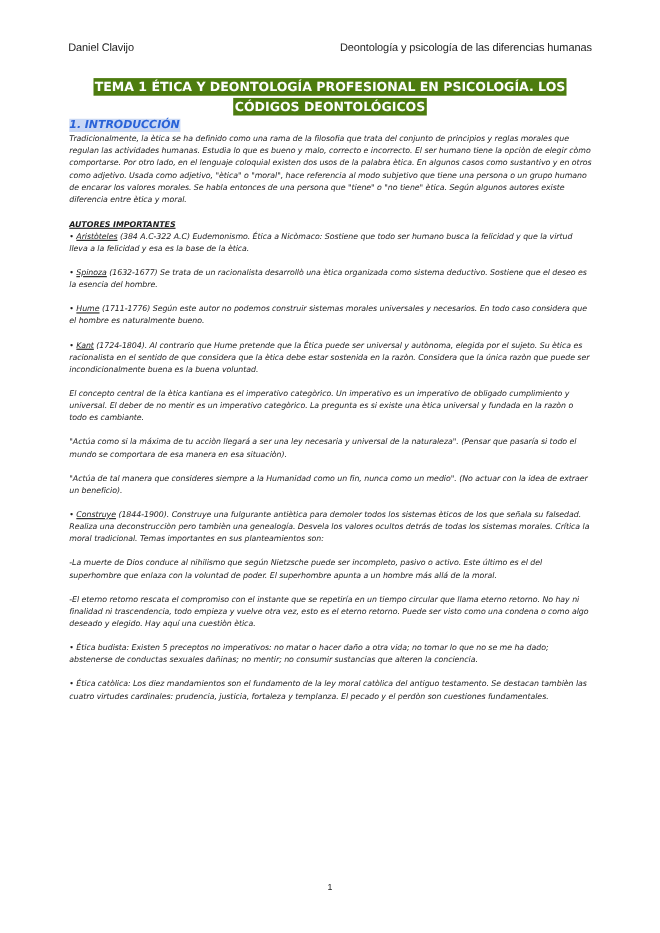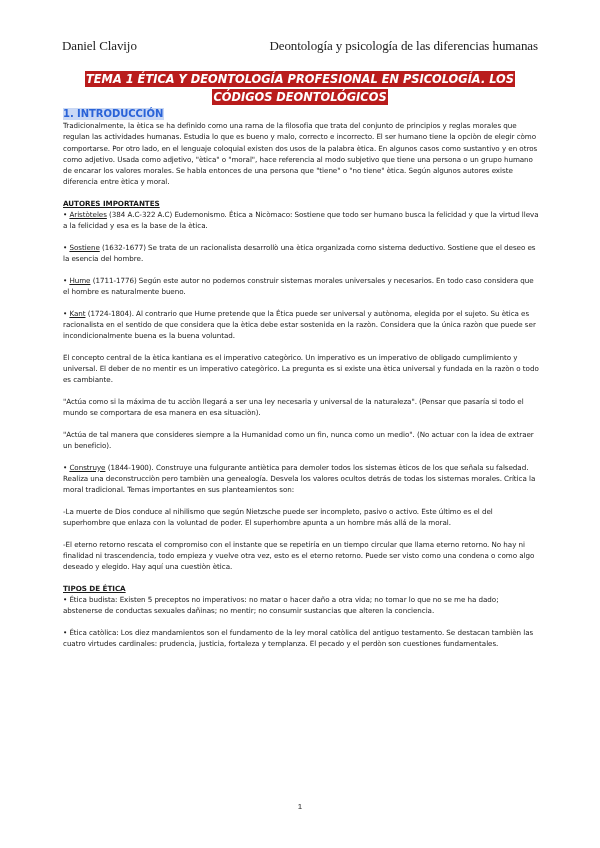--- a/index.html
+++ b/index.html
@@ -1,21 +1,21 @@
 <!DOCTYPE html>
 <html><head>
 <meta charset="utf-8">
 <style>
   html, body { margin: 0; padding: 0; background: #ffffff; }
   body { width: 600px; height: 848px; position: relative; overflow: hidden; font-family: "DejaVu Sans", sans-serif; color: #1a1a1a; }
   .page { position: absolute; left: 0; top: 0; width: 600px; height: 848px; background: #fff; }
-  .hdr { position: absolute; top: 38px; left: 62px; right: 62px; font-family: Liberation Serif, serif; font-size: 13px; color: #222; display: flex; justify-content: space-between; letter-spacing: -0.1px; }
+  .hdr { position: absolute; top: 38px; left: 62px; right: 62px; font-family: Liberation Sans, sans-serif; font-size: 10px; color: #222; display: flex; justify-content: space-between; letter-spacing: -0.1px; }
   .title { position: absolute; top: 70px; left: 60px; right: 60px; text-align: center; font-family: "DejaVu Sans", sans-serif; font-weight: bold; font-size: 11.4px; line-height: 18px; color: #ffffff; }
-  .title span { background: #b91c1c; padding: 1px 1px; box-decoration-break: clone; font-style: italic; -webkit-box-decoration-break: clone; }
-  .content { position: absolute; top: 108px; left: 63px; width: 476px; font-size: 7.15px; line-height: 11.2px; color: #1a1a1a; letter-spacing: -0.05px; }
+  .title span { background: #4d7c0f; padding: 1px 1px; box-decoration-break: clone; -webkit-box-decoration-break: clone; }
+  .content { position: absolute; top: 108px; left: 63px; width: 476px; font-size: 7.15px; line-height: 11.2px; color: #1a1a1a; letter-spacing: -0.05px; font-style: italic; }
   .sec { display: inline-block; background: #c9d8f5; color: #2a63d8; font-weight: bold; font-size: 10px; line-height: 12px; padding: 0 1px 0 0; margin: 0; }
   .sub { font-weight: bold; text-decoration: underline; font-size: 7.2px; margin: 0; }
   p { margin: 0 0 10.5px 0; }
   .u { text-decoration: underline; }
   .pnum { position: absolute; top: 802px; left: 0; width: 600px; text-align: center; font-family: "Liberation Sans", sans-serif; font-size: 8px; color: #222; }
 </style>
 </head>
 <body>
 
 <div class="page">
@@ -29,31 +29,30 @@
     <span>TEMA 1 ÉTICA Y DEONTOLOGÍA PROFESIONAL EN PSICOLOGÍA. LOS</span><br>
     <span>CÓDIGOS DEONTOLÓGICOS</span>
   </div>
 
   <div class="content">
     <div class="sec">1. INTRODUCCIÓN</div>
     <p>Tradicionalmente, la ètica se ha definido como una rama de la filosofia que trata del conjunto de principios y reglas morales que regulan las actividades humanas. Estudia lo que es bueno y malo, correcto e incorrecto. El ser humano tiene la opciòn de elegir còmo comportarse. Por otro lado, en el lenguaje coloquial existen dos usos de la palabra ètica. En algunos casos como sustantivo y en otros como adjetivo. Usada como adjetivo, "ètica" o "moral", hace referencia al modo subjetivo que tiene una persona o un grupo humano de encarar los valores morales. Se habla entonces de una persona que "tiene" o "no tiene" ètica. Según algunos autores existe diferencia entre ètica y moral.</p>
 
     <div class="sub">AUTORES IMPORTANTES</div>
     <p><span>•</span> <span class="u">Aristòteles</span><span> (384 A.C-322 A.C) Eudemonismo. Ética a Nicòmaco: Sostiene que todo ser humano busca la felicidad y que la virtud lleva a la felicidad y esa es la base de la ètica.</span></p>
-    <p><span>•</span> <span class="u">Sostiene</span><span> (1632-1677) Se trata de un racionalista desarrollò una ètica organizada como sistema deductivo. Sostiene que el deseo es la esencia del hombre.</span></p>
+    <p><span>•</span> <span class="u">Spinoza</span><span> (1632-1677) Se trata de un racionalista desarrollò una ètica organizada como sistema deductivo. Sostiene que el deseo es la esencia del hombre.</span></p>
     <p><span>•</span> <span class="u">Hume</span><span> (1711-1776) Según este autor no podemos construir sistemas morales universales y necesarios. En todo caso considera que el hombre es naturalmente bueno.</span></p>
     <p><span>•</span> <span class="u">Kant</span><span> (1724-1804). Al contrario que Hume pretende que la Ética puede ser universal y autònoma, elegida por el sujeto. Su ètica es racionalista en el sentido de que considera que la ètica debe estar sostenida en la razòn. Considera que la única razòn que puede ser incondicionalmente buena es la buena voluntad.</span></p>
 
     <p>El concepto central de la ètica kantiana es el imperativo categòrico. Un imperativo es un imperativo de obligado cumplimiento y universal. El deber de no mentir es un imperativo categòrico. La pregunta es si existe una ètica universal y fundada en la razòn o todo es cambiante.</p>
     <p>"Actúa como si la máxima de tu acciòn llegará a ser una ley necesaria y universal de la naturaleza". (Pensar que pasaría si todo el mundo se comportara de esa manera en esa situaciòn).</p>
     <p>"Actúa de tal manera que consideres siempre a la Humanidad como un fin, nunca como un medio". (No actuar con la idea de extraer un beneficio).</p>
 
     <p><span>•</span> <span class="u">Construye</span><span> (1844-1900). Construye una fulgurante antiètica para demoler todos los sistemas èticos de los que señala su falsedad. Realiza una deconstrucciòn pero tambièn una genealogía. Desvela los valores ocultos detrás de todas los sistemas morales. Crítica la moral tradicional. Temas importantes en sus planteamientos son:</span></p>
     <p>-La muerte de Dios conduce al nihilismo que según Nietzsche puede ser incompleto, pasivo o activo. Este último es el del superhombre que enlaza con la voluntad de poder. El superhombre apunta a un hombre más allá de la moral.</p>
     <p>-El eterno retorno rescata el compromiso con el instante que se repetiría en un tiempo circular que llama eterno retorno. No hay ni finalidad ni trascendencia, todo empieza y vuelve otra vez, esto es el eterno retorno. Puede ser visto como una condena o como algo deseado y elegido. Hay aquí una cuestiòn ètica.</p>
 
-    <div class="sub">TIPOS DE ÉTICA</div>
     <p>• Ética budista: Existen 5 preceptos no imperativos: no matar o hacer daño a otra vida; no tomar lo que no se me ha dado; abstenerse de conductas sexuales dañinas; no mentir; no consumir sustancias que alteren la conciencia.</p>
     <p>• Ética catòlica: Los diez mandamientos son el fundamento de la ley moral catòlica del antiguo testamento. Se destacan tambièn las cuatro virtudes cardinales: prudencia, justicia, fortaleza y templanza. El pecado y el perdòn son cuestiones fundamentales.</p>
   </div>
 
   <div class="pnum">1</div>
 </div>
 
 </body></html>

